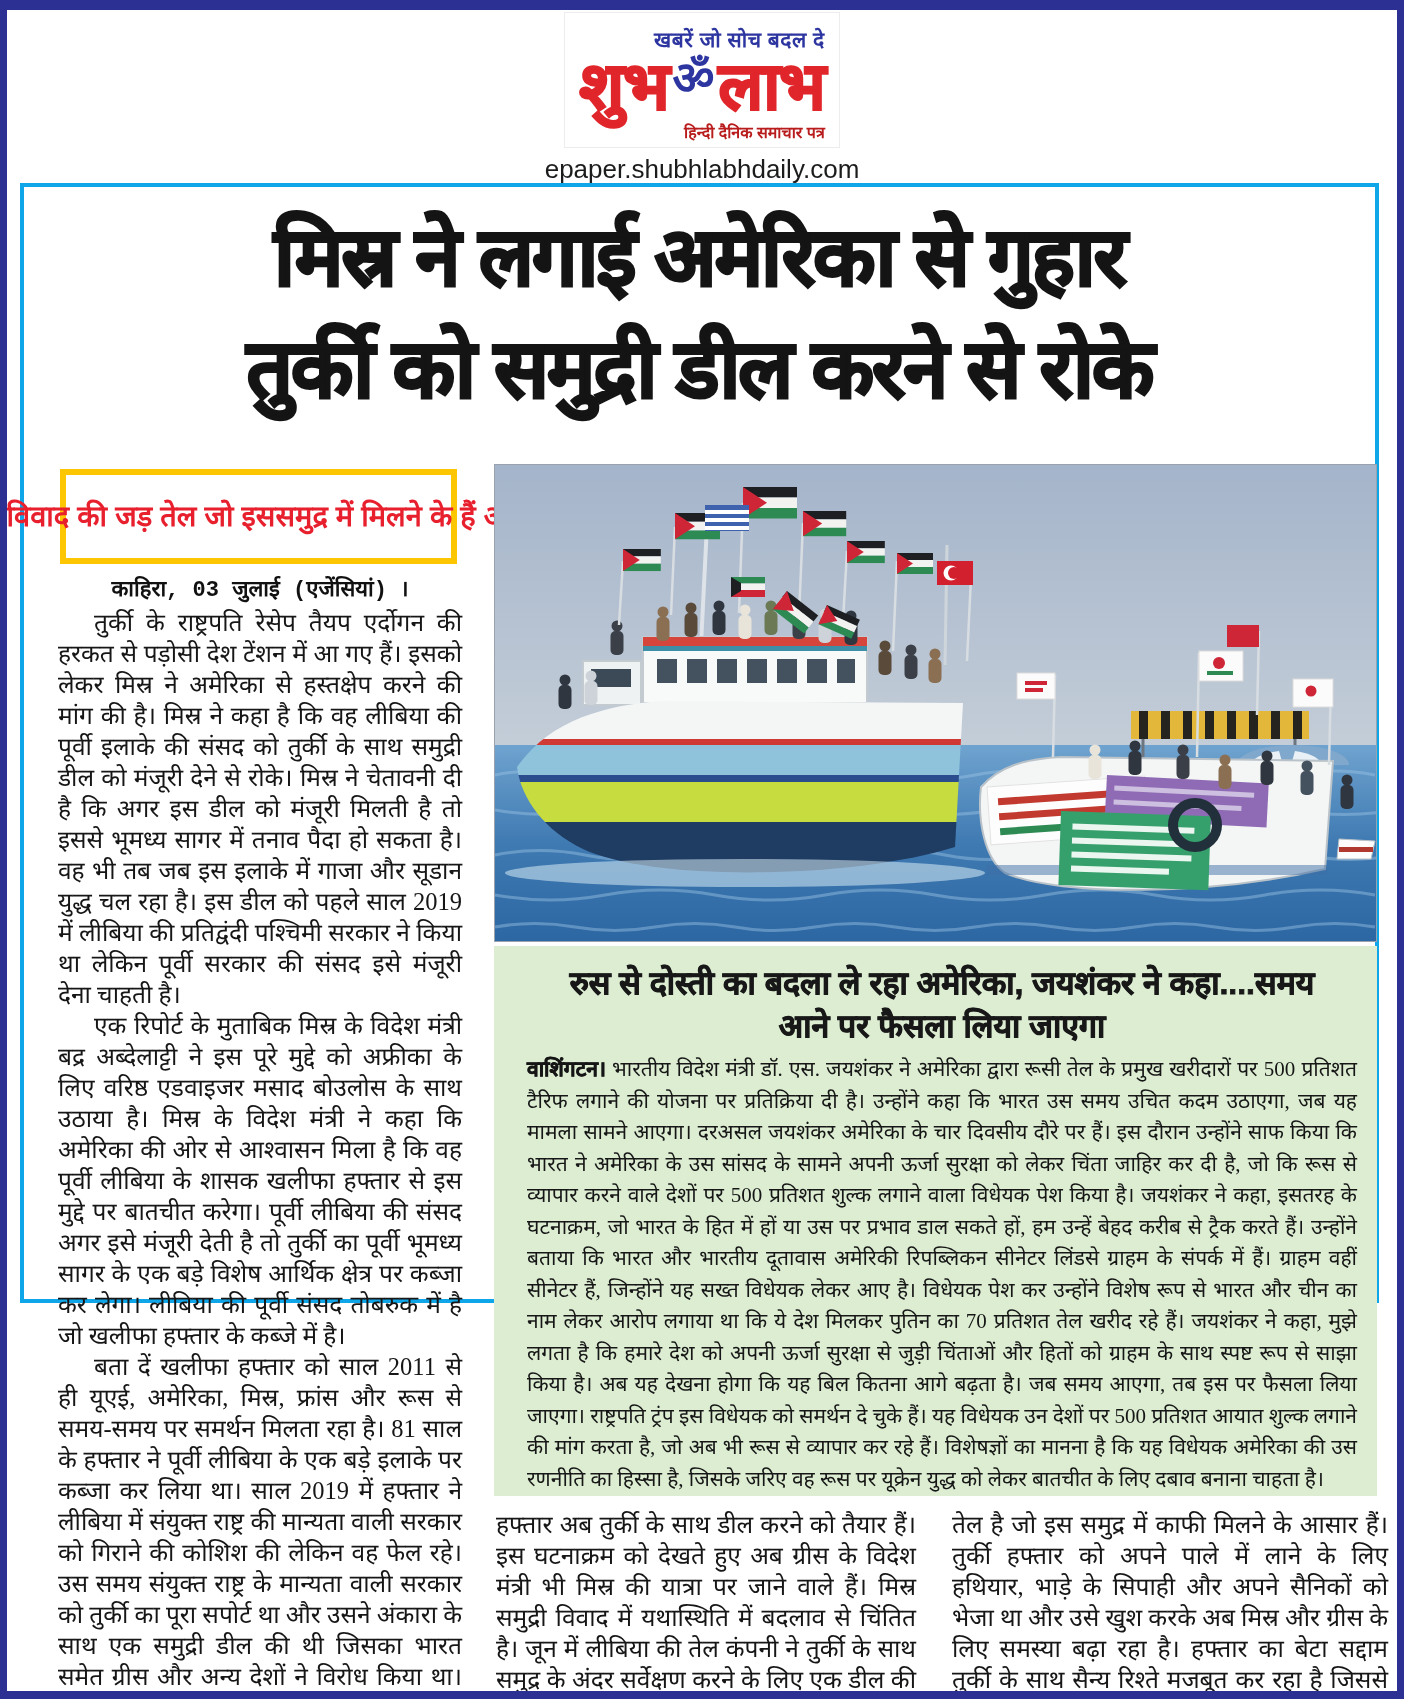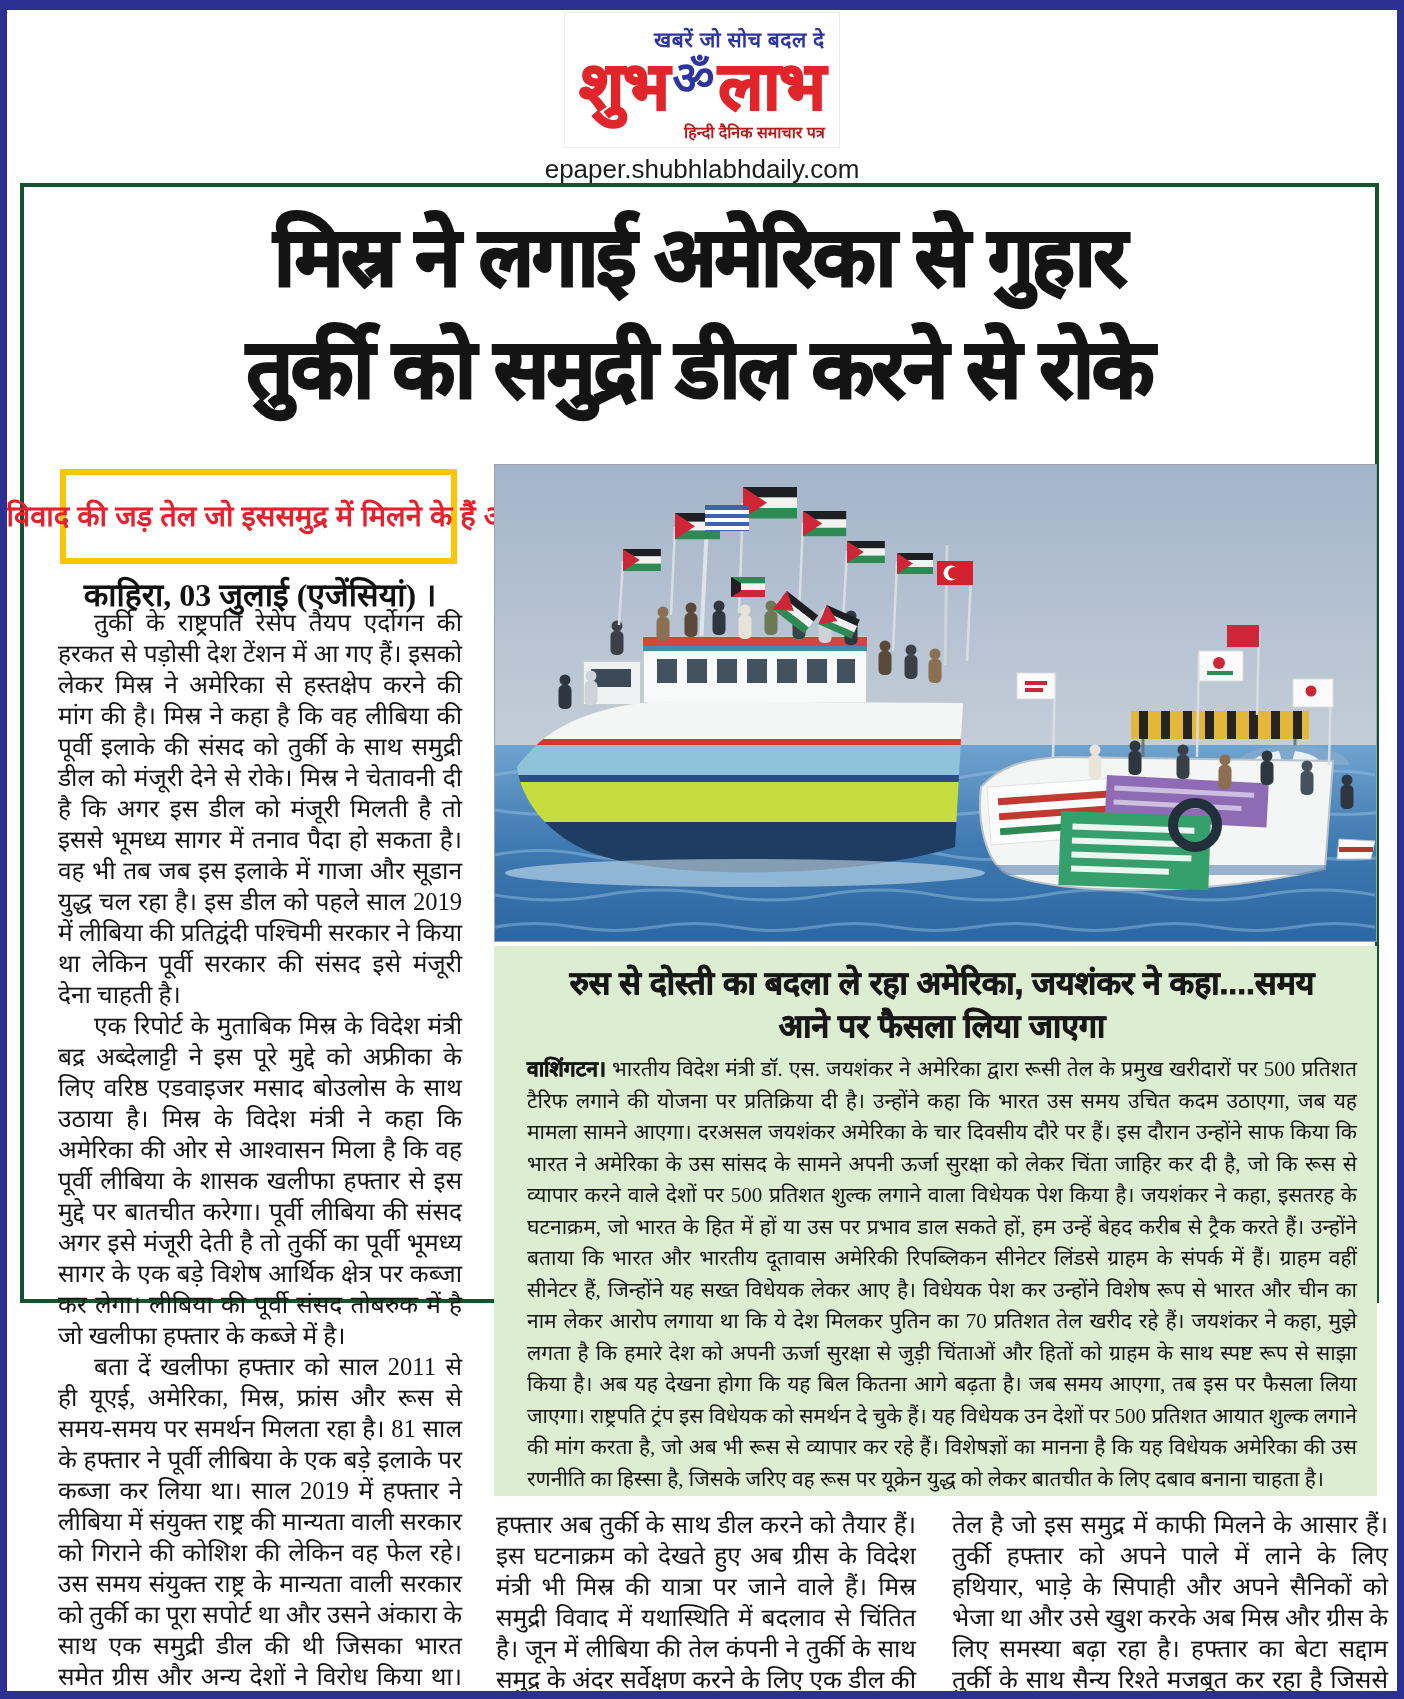--- a/index.html
+++ b/index.html
@@ -19,37 +19,37 @@
   .tagline-top{color:#2d35a0;font-weight:bold;font-size:21px;width:100%;text-align:right;letter-spacing:.5px;}
   .logo-row{display:flex;gap:4px;line-height:1;}
   .logo-word{color:#e0252b;font-weight:700;font-size:66px;-webkit-text-stroke:2px #e0252b;letter-spacing:-1px;}
   .ganesh{color:#2d35a0;font-size:46px;font-weight:bold;line-height:1;transform:translateY(2px);}
   .tagline-bottom{color:#b91c1c;font-weight:bold;font-size:16px;width:100%;text-align:right;margin-top:2px;}
   .site-url{font-size:26px;color:#1c1c1c;margin-top:6px;}
   .date-page{font-size:23px;color:#1c1c1c;margin-top:2px;}
   
   .paper{
     position:absolute;left:20px;top:183px;width:1359px;height:1120px;
-    border:4px solid #14532d;background:#fff;box-sizing:border-box;
+    border:4px solid #0ea5e9;background:#fff;box-sizing:border-box;
   }
   .headline{
     position:absolute;left:20px;right:20px;top:14px;text-align:center;
     color:#141414;font-weight:700;font-size:81px;line-height:112px;
     -webkit-text-stroke:2.5px #141414;letter-spacing:-2px;white-space:nowrap;
   }
   .hl2{top:126px;text-align:center;}
   .hint-box{
     position:absolute;left:36px;top:282px;width:397px;height:95px;
     border:6px solid #fcc702;box-sizing:border-box;background:#fff;
     display:flex;flex-direction:row;justify-content:center;align-items:center;
   }
   .hint-line{color:#e8202e;font-weight:bold;font-size:29px;line-height:39px;white-space:nowrap;}
   .dateline{
     position:absolute;left:36px;top:385px;width:400px;text-align:center;
-    font-weight:bold;font-size:32px;color:#111;font-family:Liberation Serif, serif;
+    font-weight:bold;font-size:22px;color:#111;font-family:Liberation Mono, monospace;
   }
   .bodytext{
     font-family:"Liberation Serif",serif;color:#161616;
     font-size:24.5px;line-height:31px;text-align:justify;
   }
   .leftcol{position:absolute;left:34px;top:420px;width:404px;}
   .leftcol p{margin:0;text-indent:36px;font-family:Liberation Serif, serif;}
   .photo{
     position:absolute;left:470px;top:277px;width:883px;height:478px;
     border:1px solid #9aa3ad;box-sizing:border-box;overflow:hidden;background:#aebdd0;

